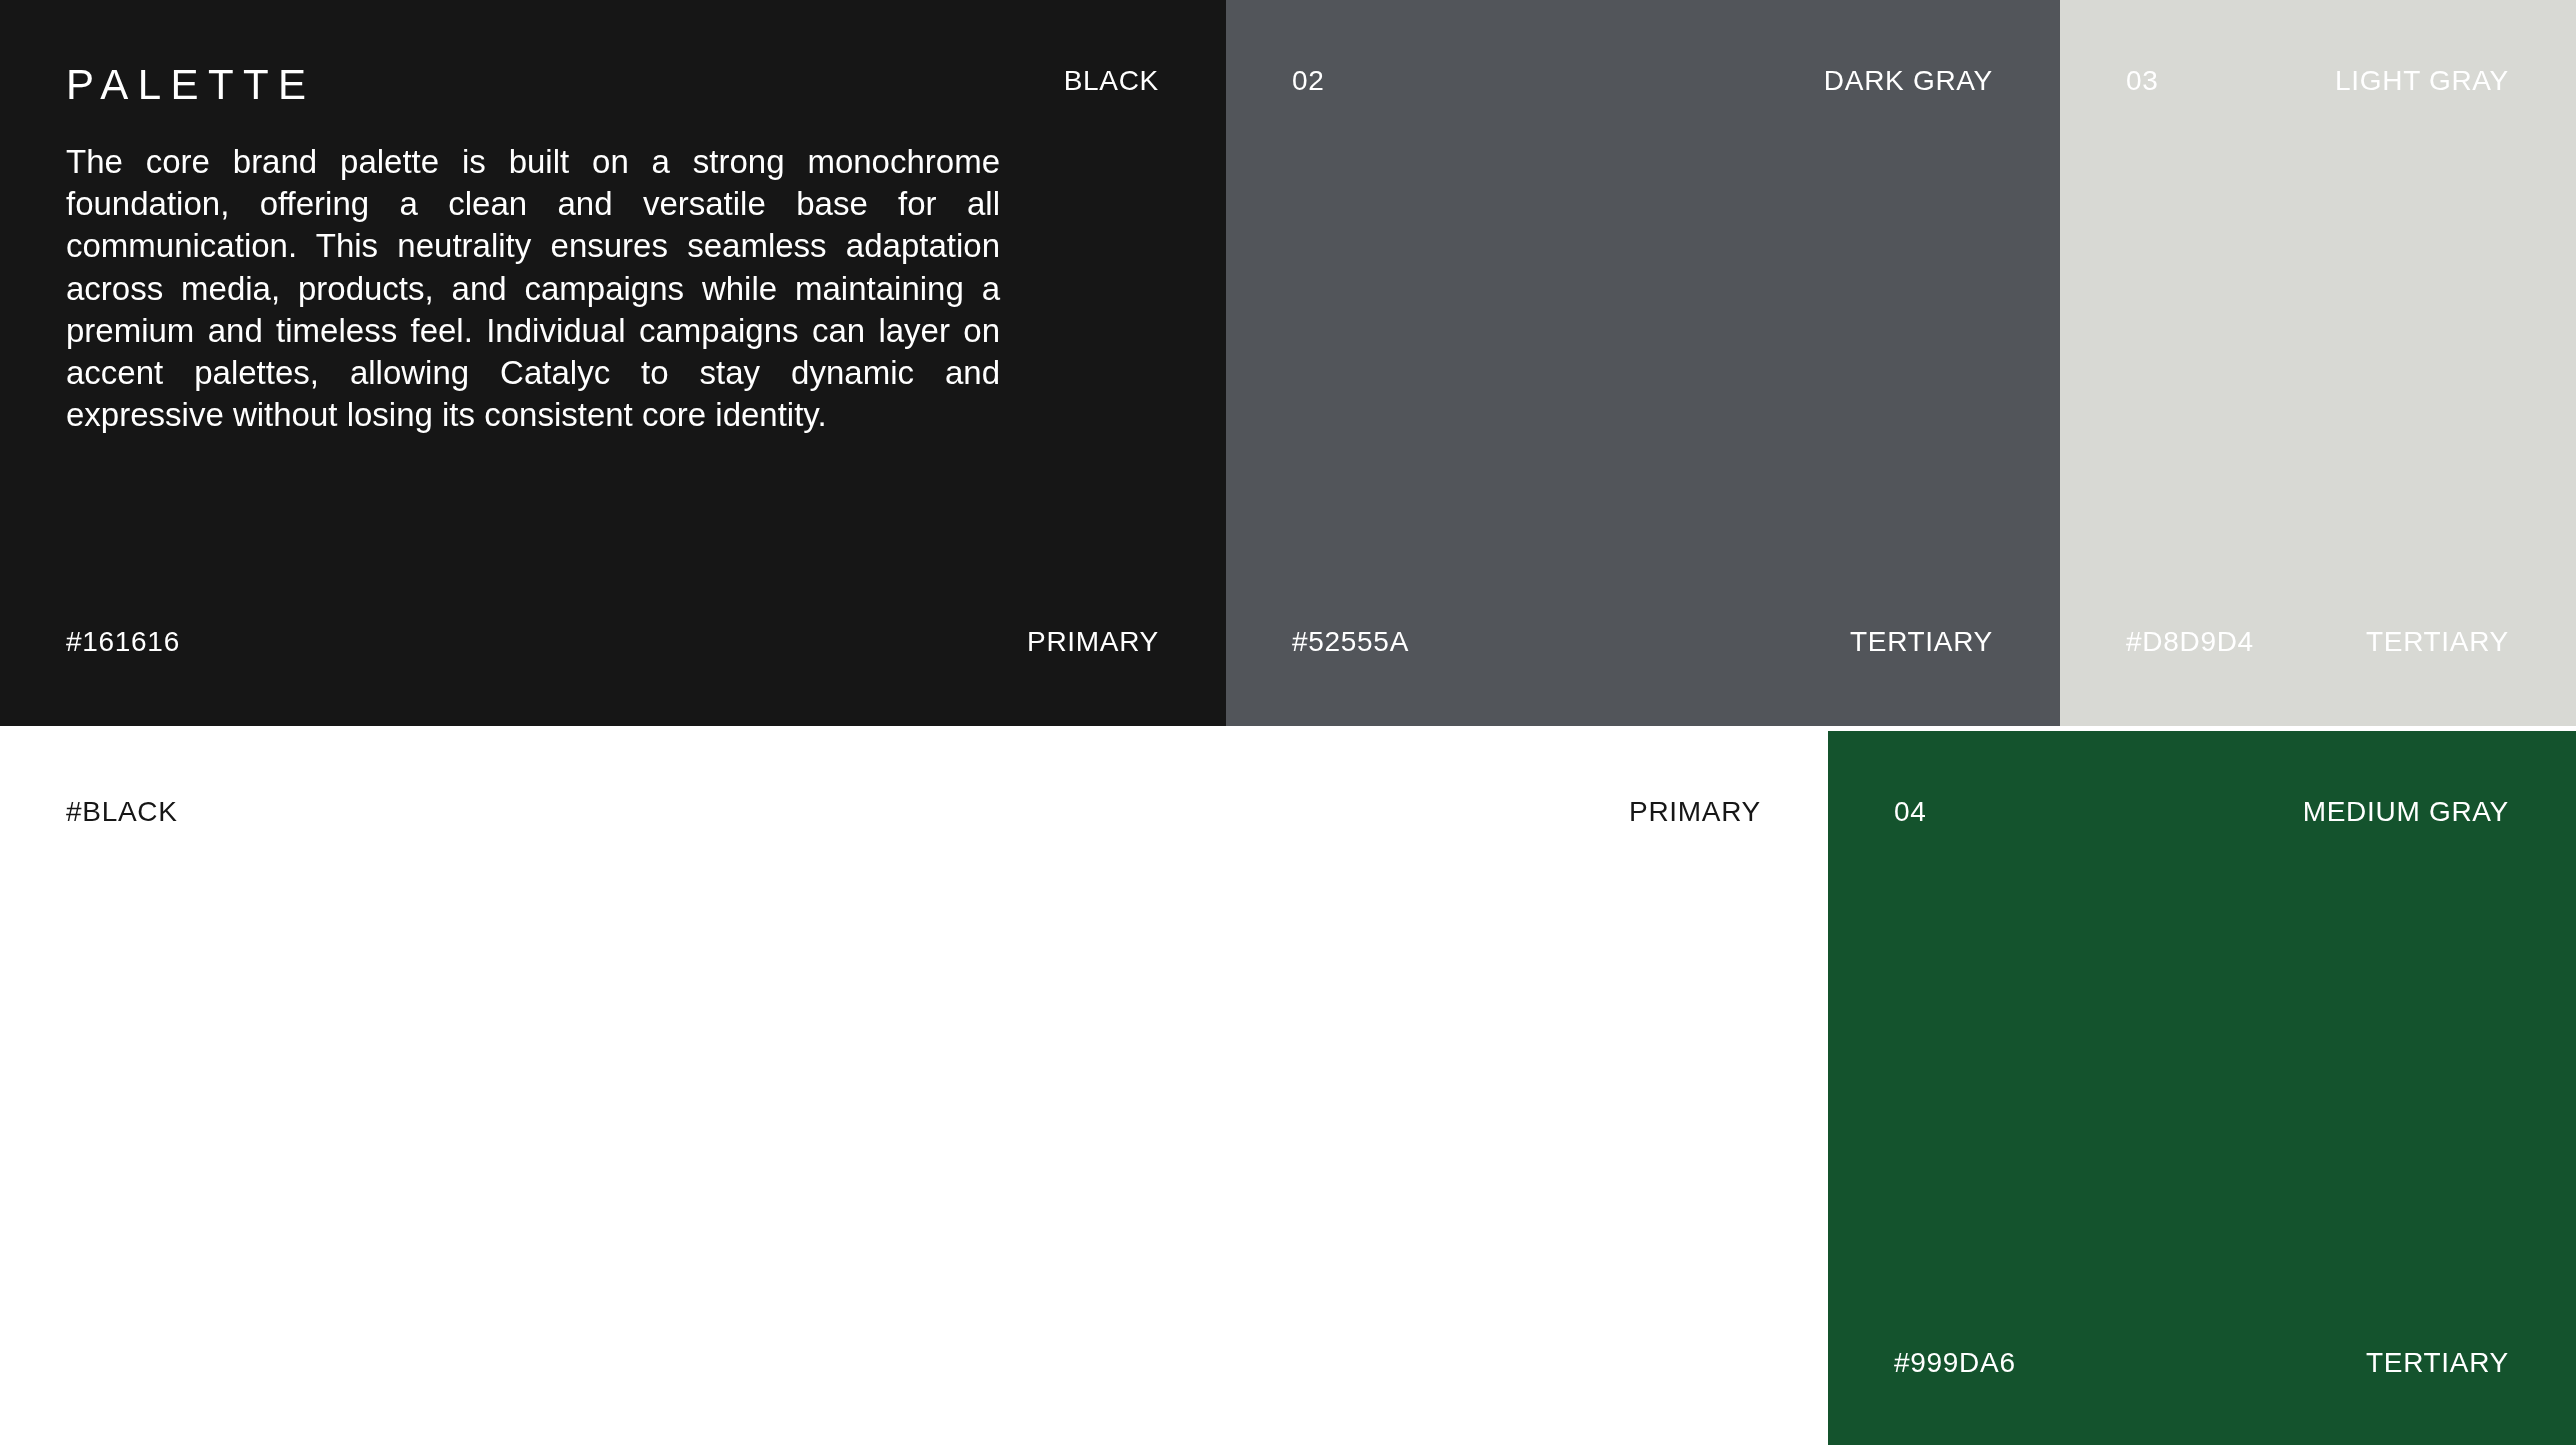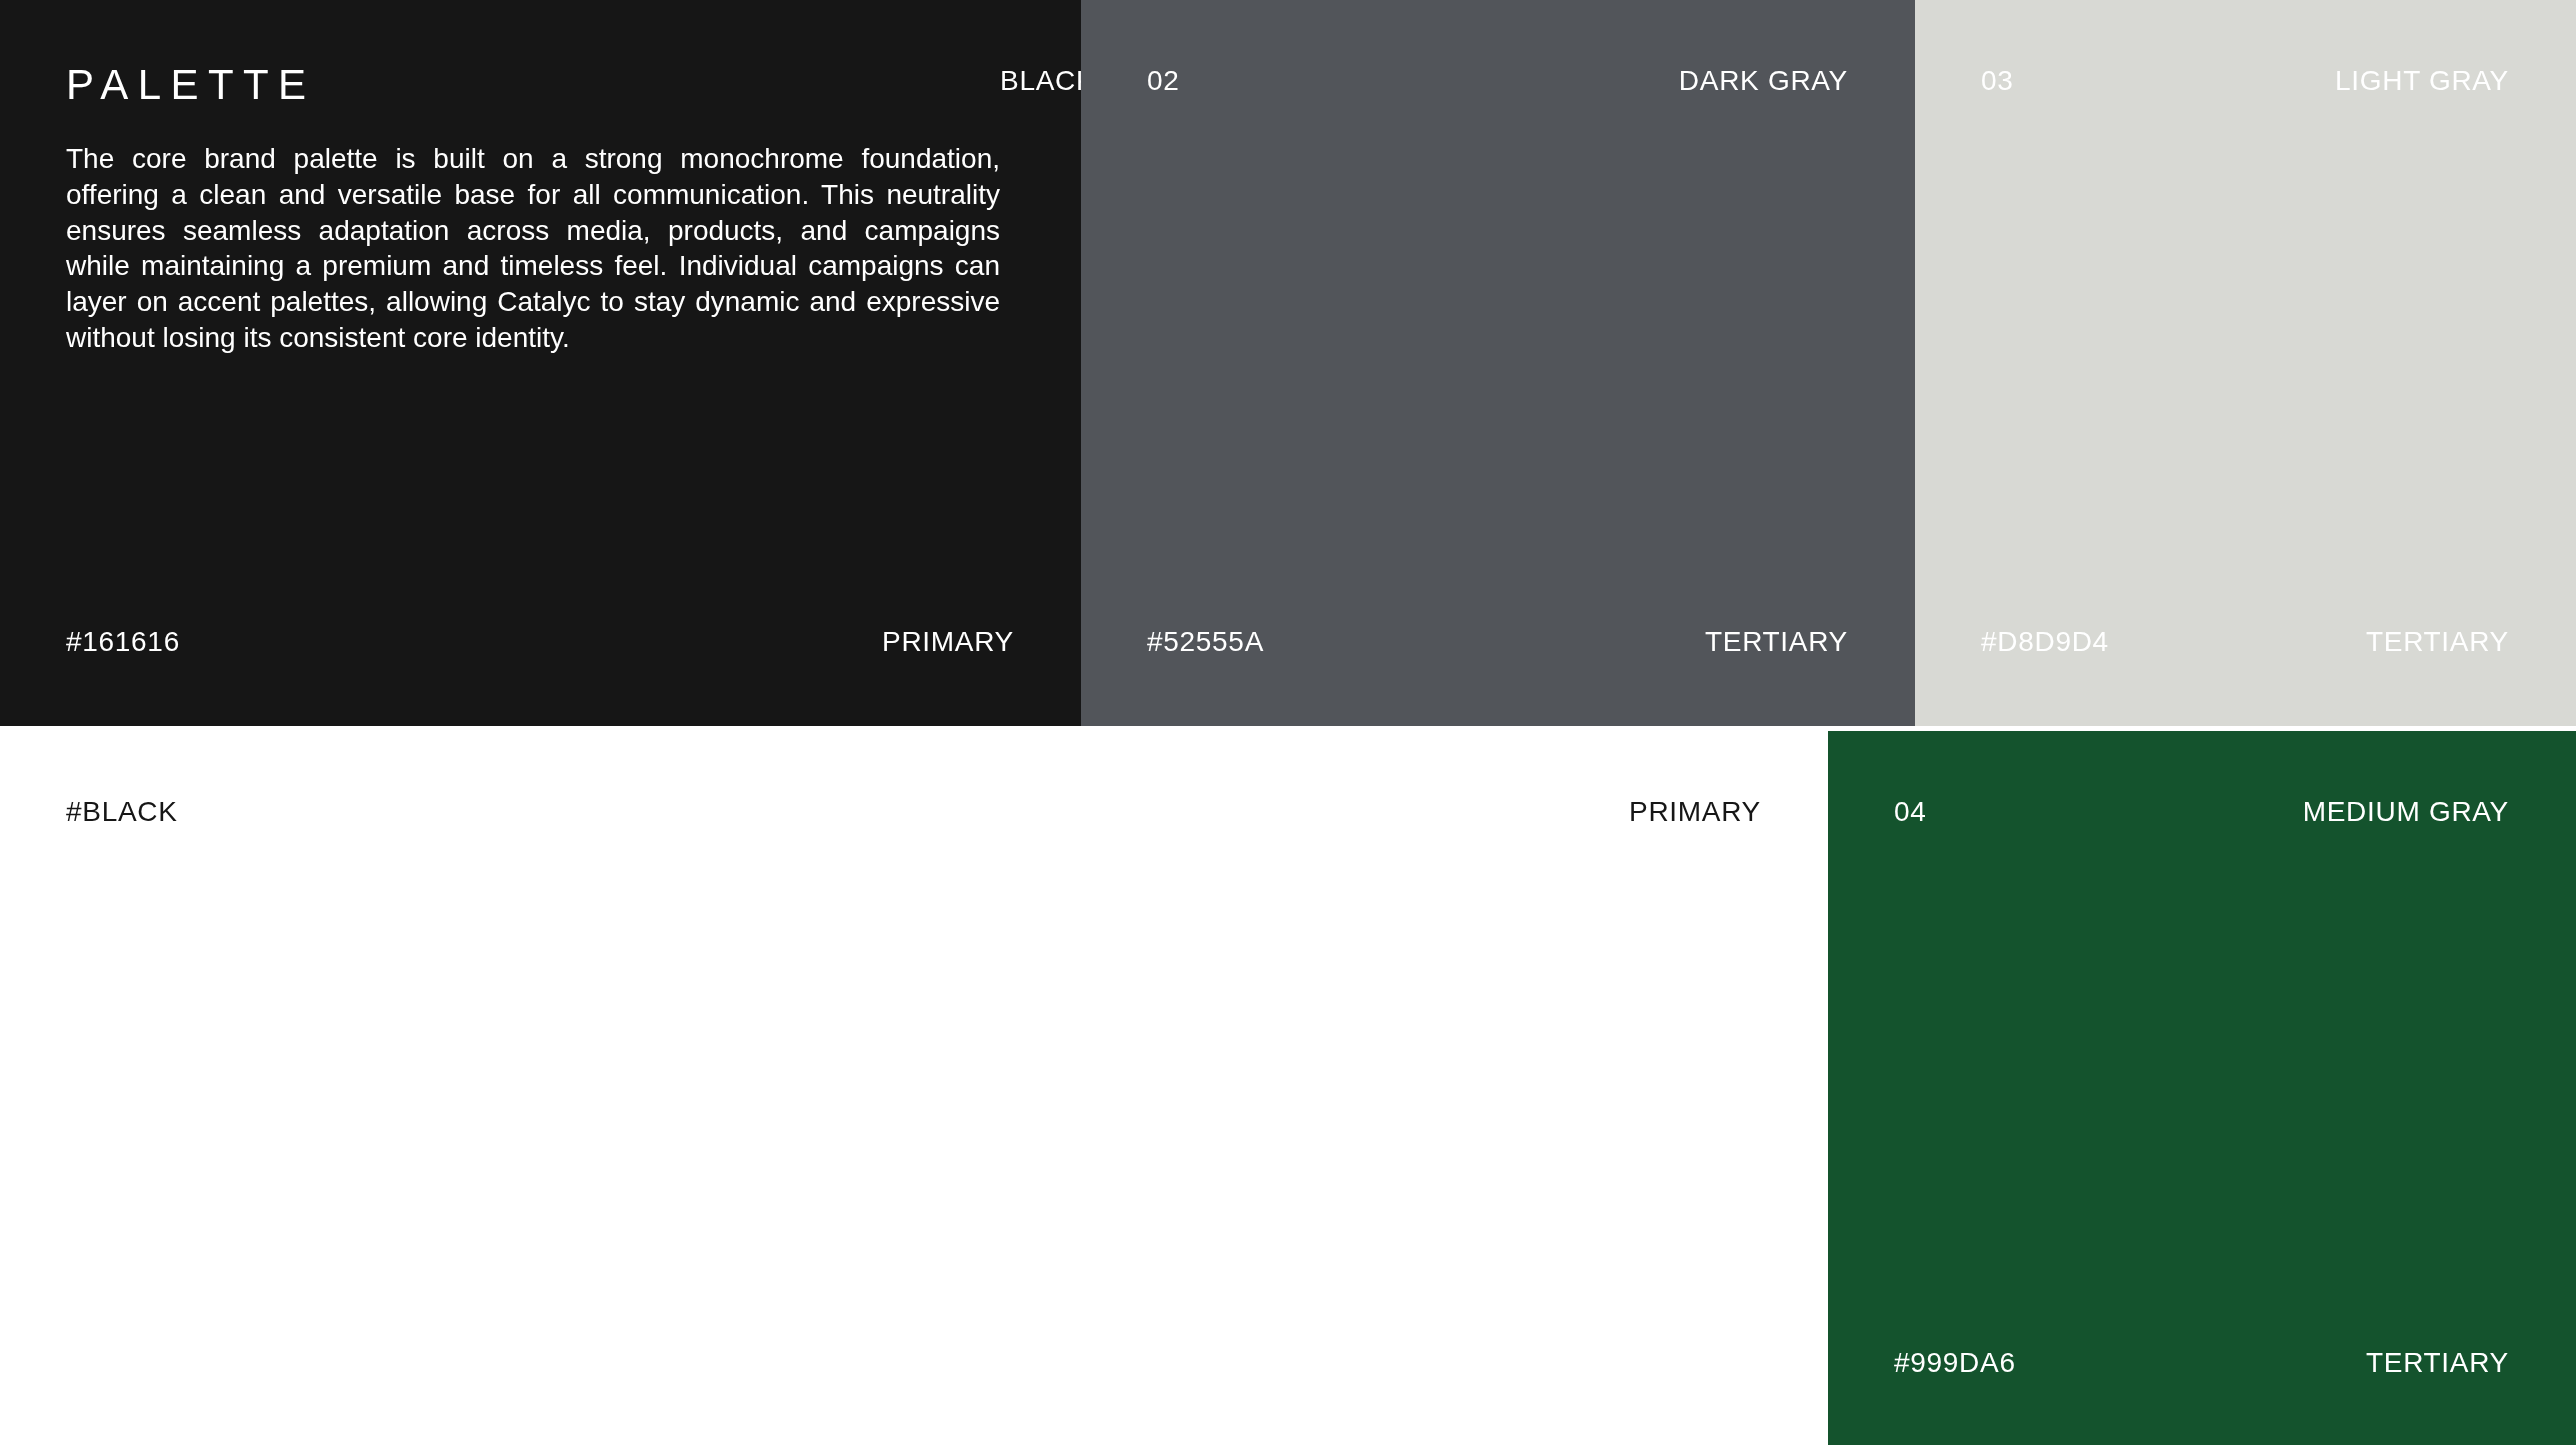--- a/index.html
+++ b/index.html
@@ -25,21 +25,21 @@
     margin-top: 5.4px;
     height: 715px;
   }
   .panel {
     box-sizing: border-box;
     padding: 64px 67px 67px 66px;
     display: flex;
     flex-direction: column;
     justify-content: space-between;
   }
-  .panel-col-1 { width: 1081px; flex: 0 0 auto; }
+  .panel-col-1 { width: 1226px; flex: 0 0 auto; }
   .panel-col-2 { width: 834px; flex: 0 0 auto; }
   .panel-col-3 { flex: 1 1 auto; }
   .panel-wide  { width: 1828px; flex: 0 0 auto; }
   .panel-right { flex: 1 1 auto; }
 
   .panel-top, .panel-bottom {
     display: flex;
     justify-content: space-between;
     align-items: flex-start;
   }
@@ -57,21 +57,21 @@
     margin: 0;
     font-size: 42px;
     font-weight: 400;
     letter-spacing: 9.4px;
     line-height: 1;
     white-space: nowrap;
   }
   .description {
     margin: 35px 0 0 0;
     width: 934px;
-    font-size: 28px;
+    font-size: 33px;
     font-weight: 400;
     line-height: 1.28;
     text-align: justify;
   }
 </style>
 </head>
 <body>
 
 <div class="page">
 

